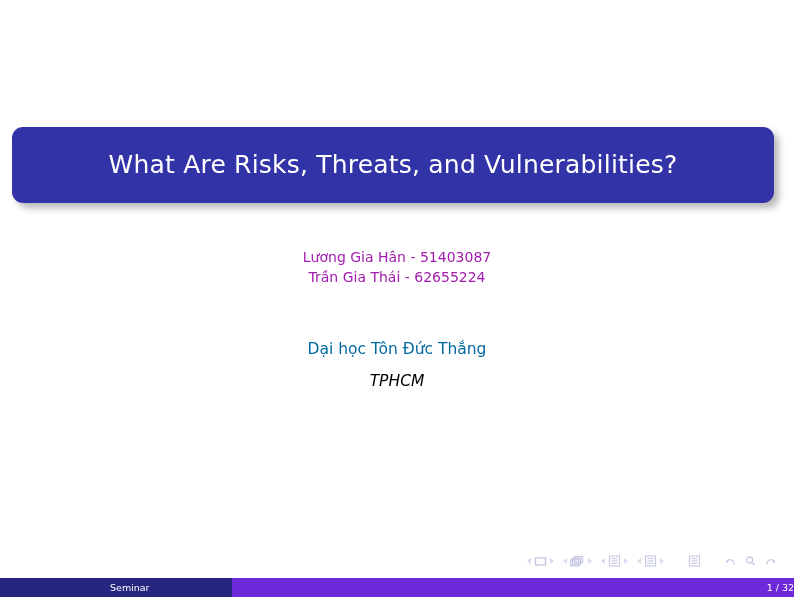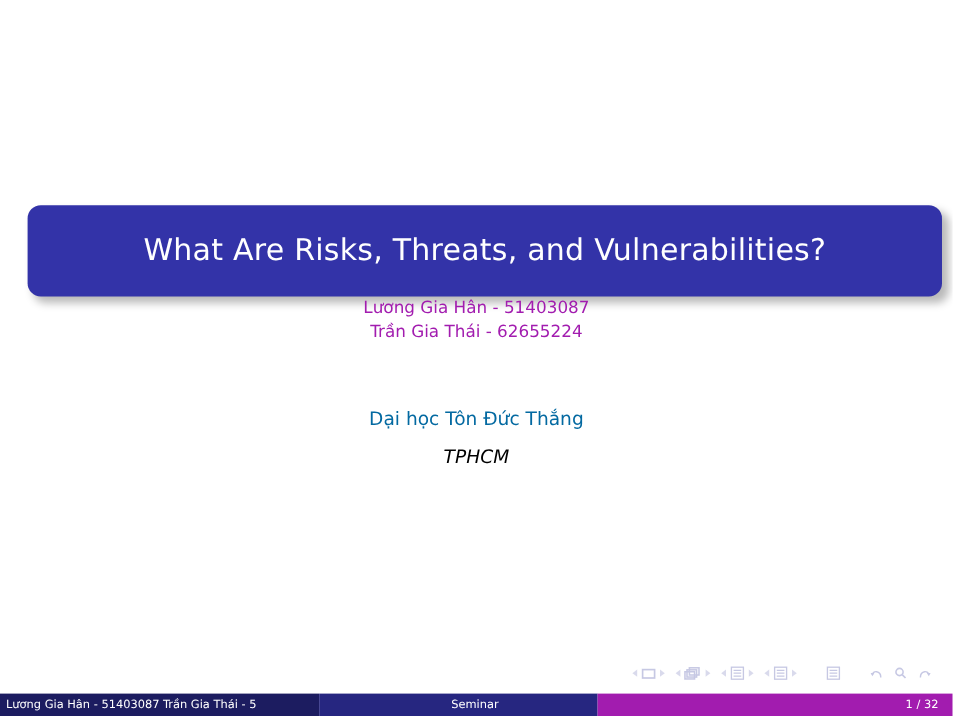--- a/index.html
+++ b/index.html
@@ -14,25 +14,24 @@
     position: relative;
     width: 794px;
     height: 597px;
     background: #ffffff;
     overflow: hidden;
   }
 
   
   .titleblock-wrap {
     position: absolute;
-    left: 23px;
+    left: 12px;
     top: 127px;
     width: 762px;
     height: 76px;
-    margin-top: 44px;
   }
   .titleblock {
     position: absolute;
     inset: 0;
     background: #3333a8;
     border-radius: 11px;
     box-shadow: 5px 5px 7px rgba(0,0,0,0.28);
     display: flex;
     align-items: center;
     justify-content: center;
@@ -134,23 +133,22 @@
   }
   .foot-title {
     width: 232px;
     background: #262680;
     justify-content: flex-start;
     padding-left: 110px;
     box-sizing: border-box;
   }
   .foot-page {
     flex: 1;
-    background: #a21caf;
+    background: #6d28d9;
     justify-content: flex-end;
-    padding-right: 12px;
     box-sizing: border-box;
   }
 </style>
 </head>
 <body>
 
 <div class="slide">
 
   <div class="titleblock-wrap">
     <div class="titleblock">
@@ -230,18 +228,17 @@
       <line x1="6.8" y1="7.2" x2="9.6" y2="10" stroke="#b9bbdd" stroke-width="1.4"></line>
     </svg>
 
     <svg class="nav-ico" width="11" height="12" viewBox="0 0 11 12">
       <path d="M2 9.5 C2 3.5 9 3.5 9 7.5" fill="none" stroke="#b9bbdd" stroke-width="1.2"></path>
       <path d="M9 8.6 L7.4 5.8 L10.5 5.8 Z" fill="#b9bbdd"></path>
     </svg>
   </div>
 
   <div class="footer">
-    <div class="foot-seg foot-author">Lương Gia Hân - 51403087  Trần Gia Thái - 5</div>
     <div class="foot-seg foot-title">Seminar</div>
     <div class="foot-seg foot-page">1 / 32</div>
   </div>
 
 </div>
 
 </body></html>

